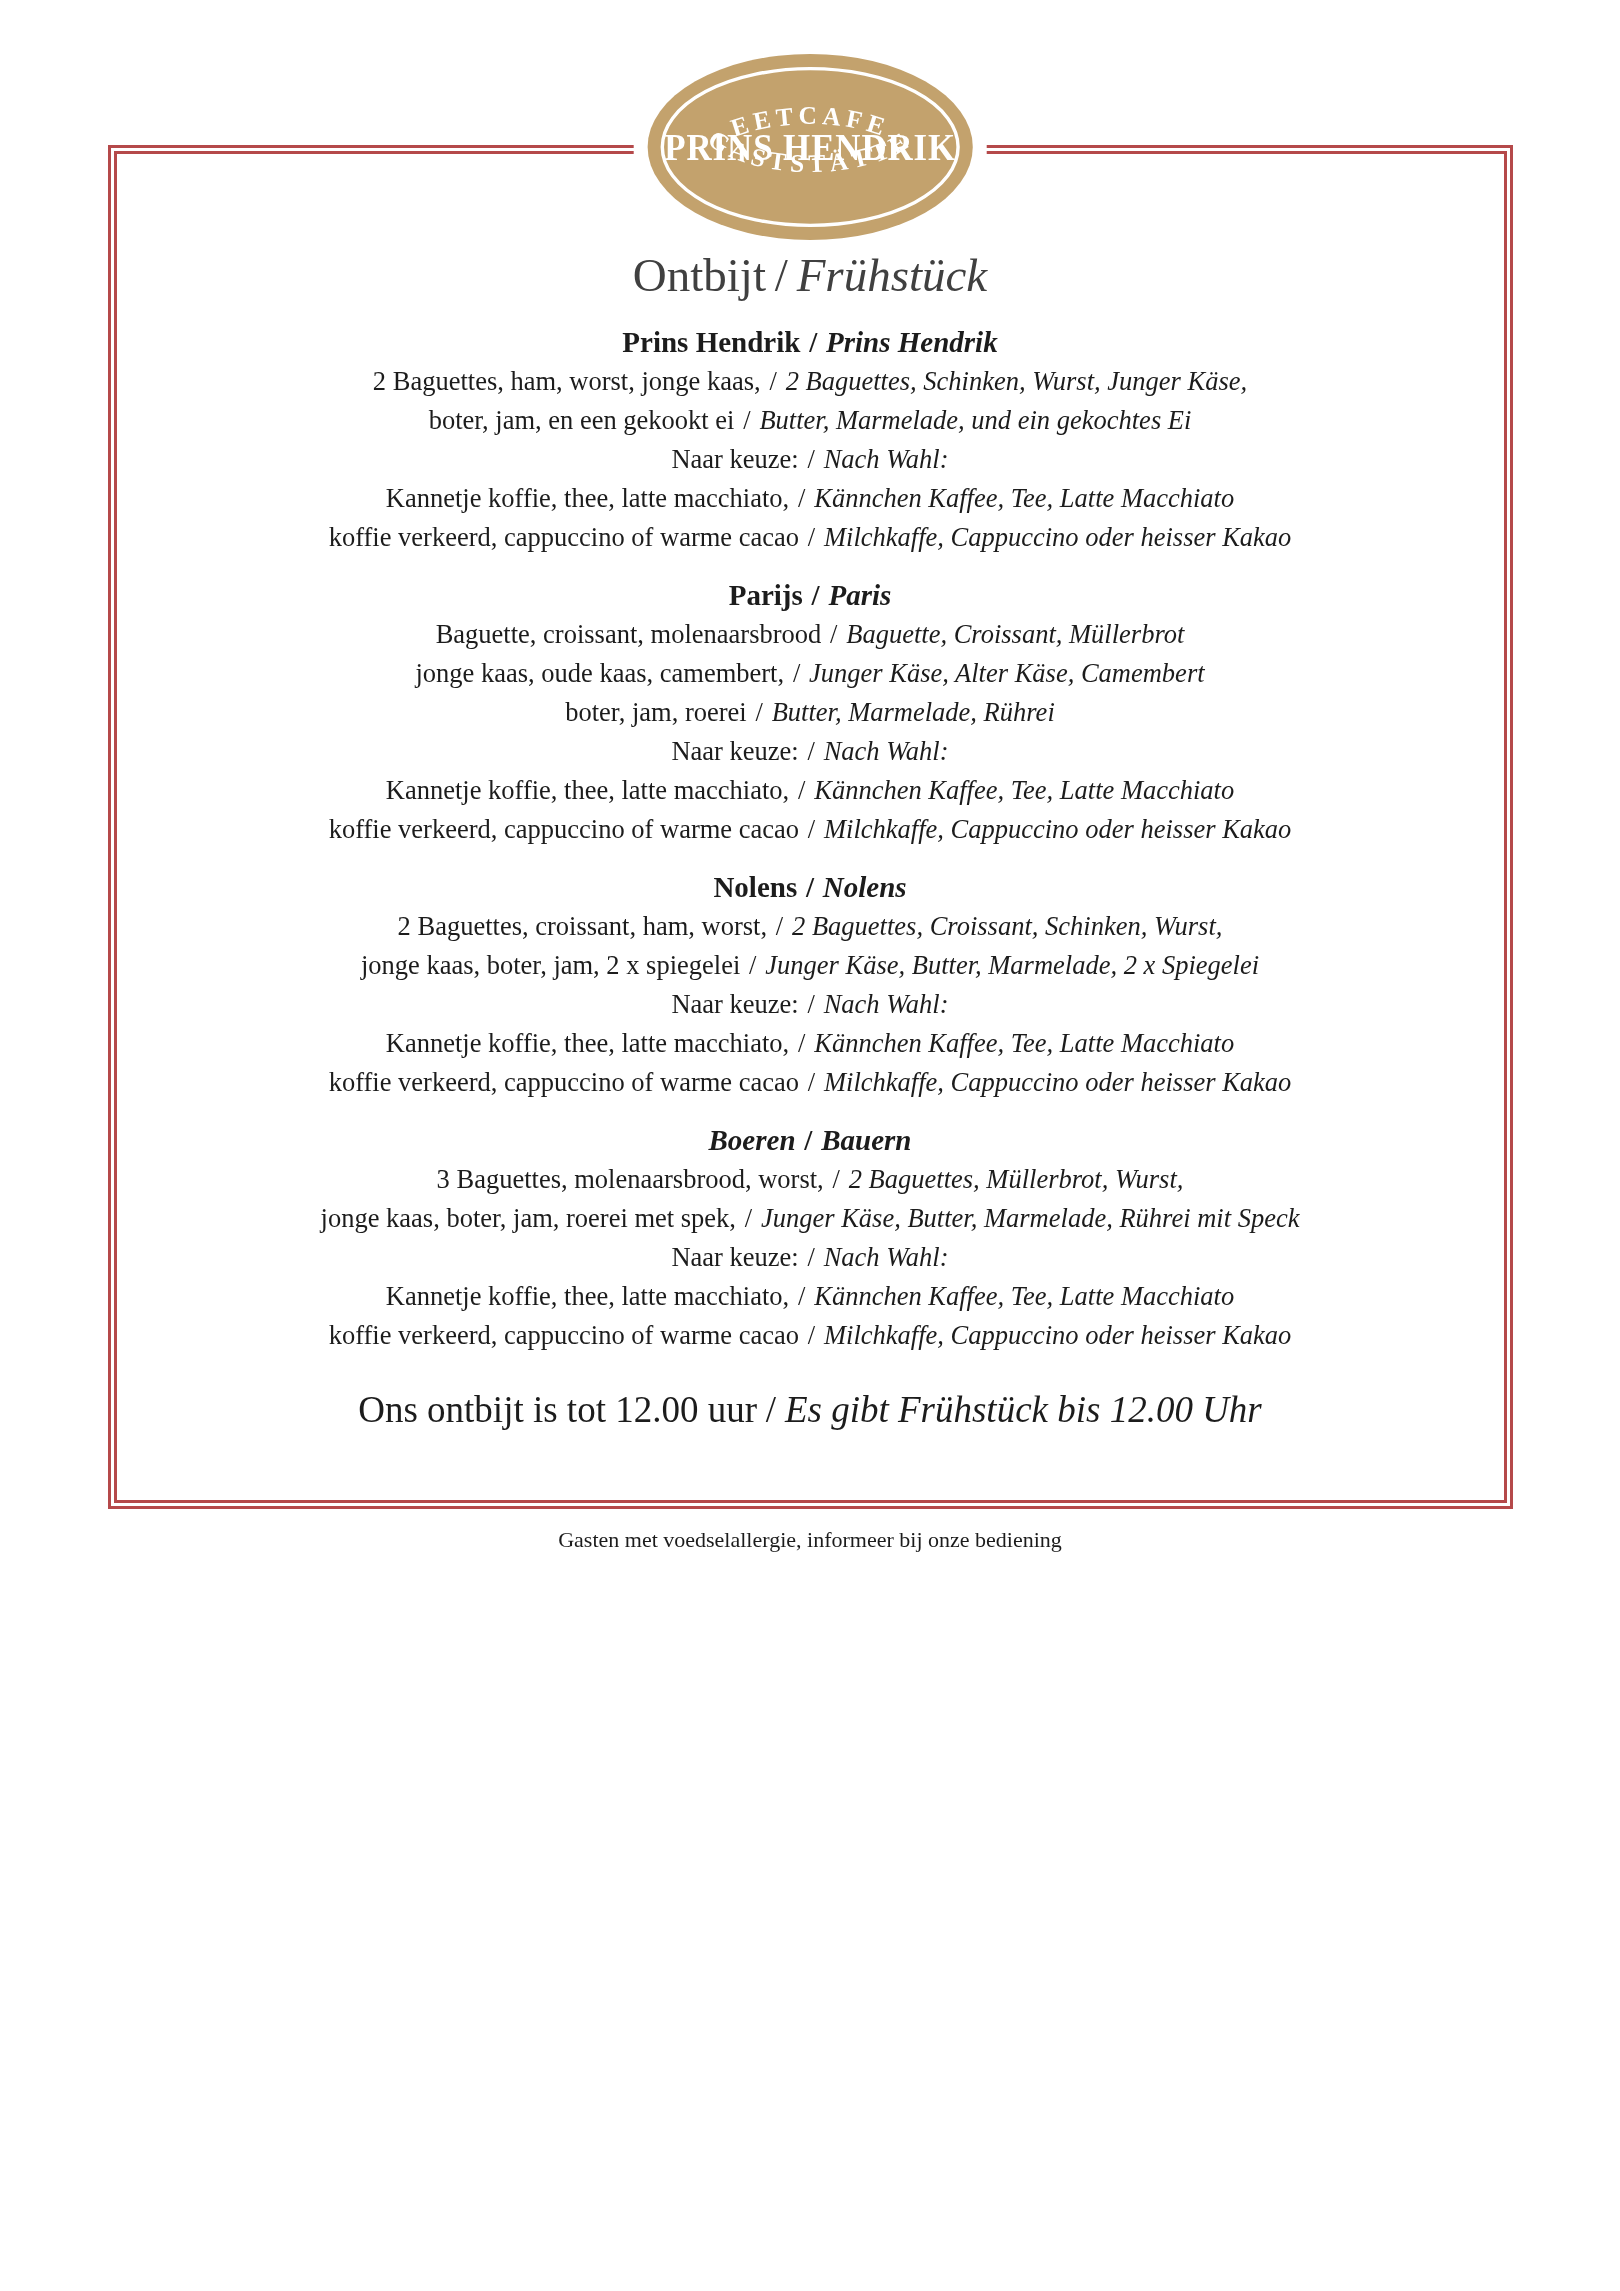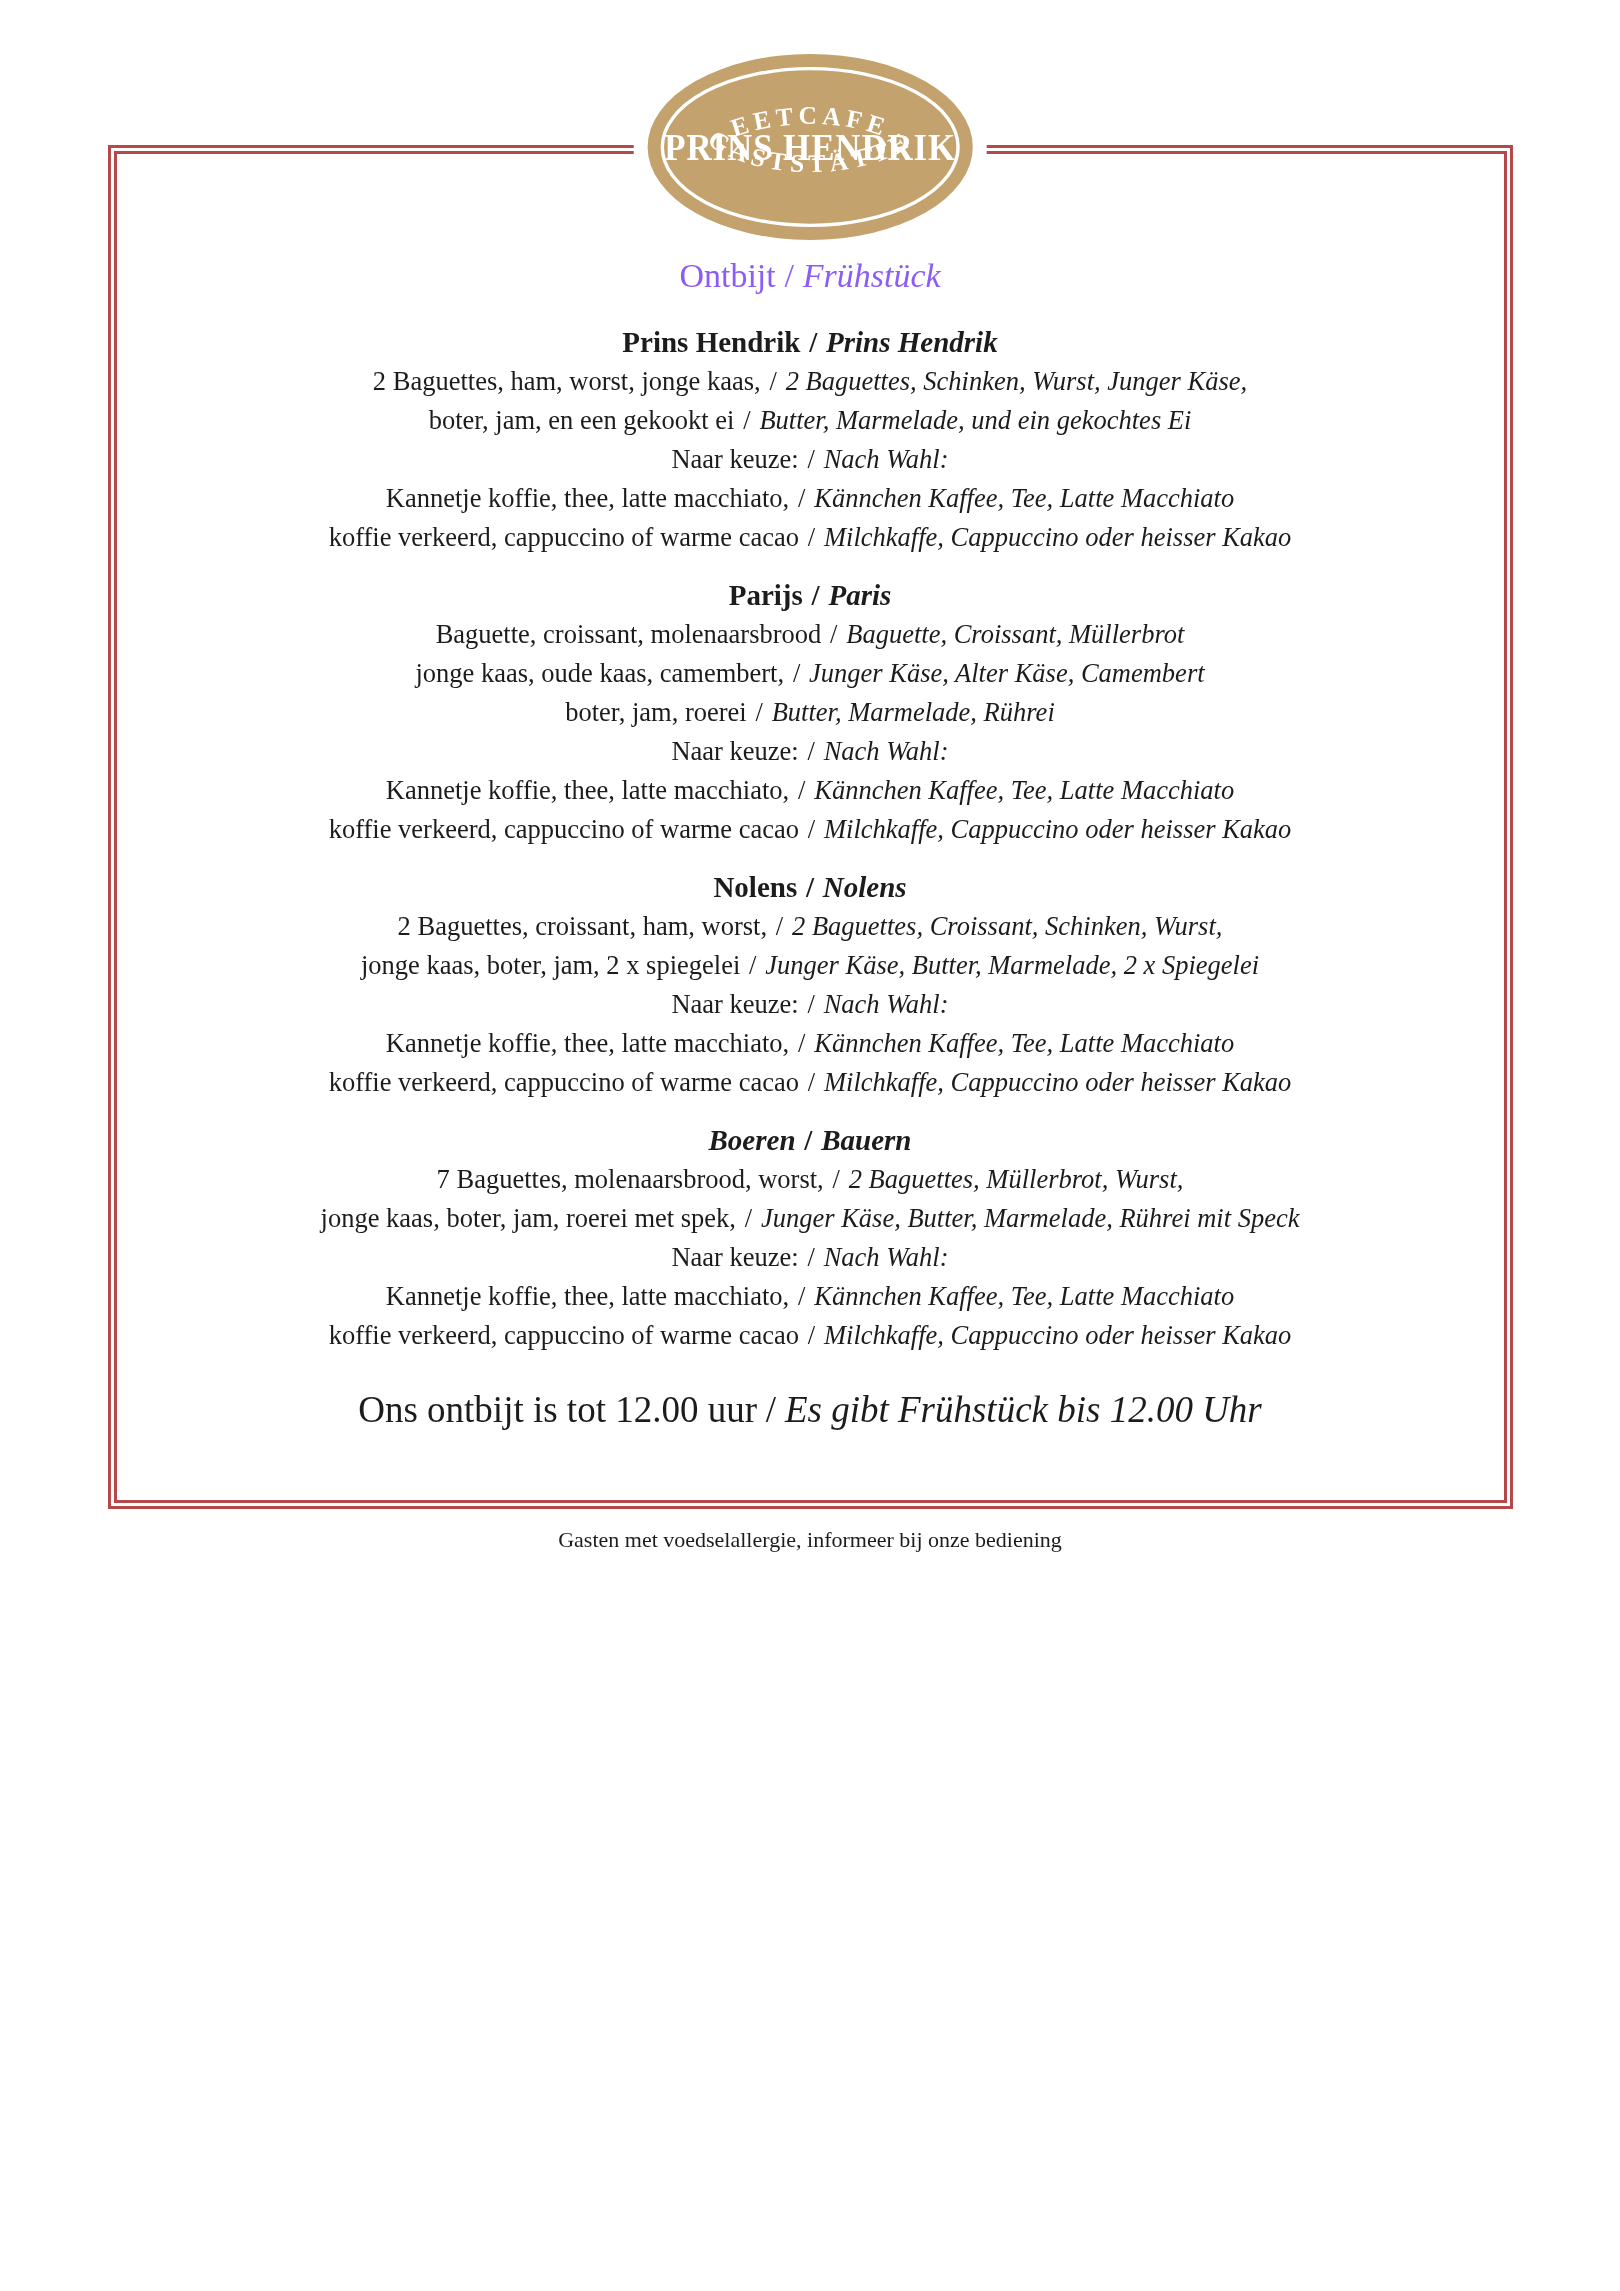--- a/index.html
+++ b/index.html
@@ -55,23 +55,23 @@
   
   .content {
     position: absolute;
     top: 247px;
     left: 127px;
     right: 127px;
     text-align: center;
     z-index: 1;
   }
   .menu-title {
-    font-size: 34px;
+    font-size: 47px;
     line-height: 57px;
-    color: #8b5cf6;
+    color: #404040;
   }
   .menu-title .de { font-style: italic; }
   .sep { padding: 0 8.8px; }
   .section { margin-top: 23px; }
   .section-heading {
     font-size: 29px;
     line-height: 31px;
     font-weight: bold;
     margin-bottom: 3.9px;
   }
@@ -161,21 +161,21 @@
       <div class="line"><span class="nl">jonge kaas, boter, jam, 2 x spiegelei</span><span class="sep">/</span><span class="de">Junger Käse, Butter, Marmelade, 2 x Spiegelei</span></div>
       <div class="line"><span class="nl">Naar keuze:</span><span class="sep">/</span><span class="de">Nach Wahl:</span></div>
       <div class="line"><span class="nl">Kannetje koffie, thee, latte macchiato,</span><span class="sep">/</span><span class="de">Kännchen Kaffee, Tee, Latte Macchiato</span></div>
       <div class="line"><span class="nl">koffie verkeerd, cappuccino of warme cacao</span><span class="sep">/</span><span class="de">Milchkaffe, Cappuccino oder heisser Kakao</span></div>
     </div>
 
     <div class="section">
       <div class="section-heading all-italic">
         <span class="nl">Boeren</span><span class="sep">/</span><span class="de">Bauern</span>
       </div>
-      <div class="line"><span class="nl">7 Baguettes, molenaarsbrood, worst,</span><span class="sep">/</span><span class="de">2 Baguettes, Müllerbrot, Wurst,</span></div>
+      <div class="line"><span class="nl">3 Baguettes, molenaarsbrood, worst,</span><span class="sep">/</span><span class="de">2 Baguettes, Müllerbrot, Wurst,</span></div>
       <div class="line"><span class="nl">jonge kaas, boter, jam, roerei met spek,</span><span class="sep">/</span><span class="de">Junger Käse, Butter, Marmelade, Rührei mit Speck</span></div>
       <div class="line"><span class="nl">Naar keuze:</span><span class="sep">/</span><span class="de">Nach Wahl:</span></div>
       <div class="line"><span class="nl">Kannetje koffie, thee, latte macchiato,</span><span class="sep">/</span><span class="de">Kännchen Kaffee, Tee, Latte Macchiato</span></div>
       <div class="line"><span class="nl">koffie verkeerd, cappuccino of warme cacao</span><span class="sep">/</span><span class="de">Milchkaffe, Cappuccino oder heisser Kakao</span></div>
     </div>
 
     <div class="closing">
       <span class="nl">Ons ontbijt is tot 12.00 uur</span><span class="sep">/</span><span class="de">Es gibt Frühstück bis 12.00 Uhr</span>
     </div>
 

